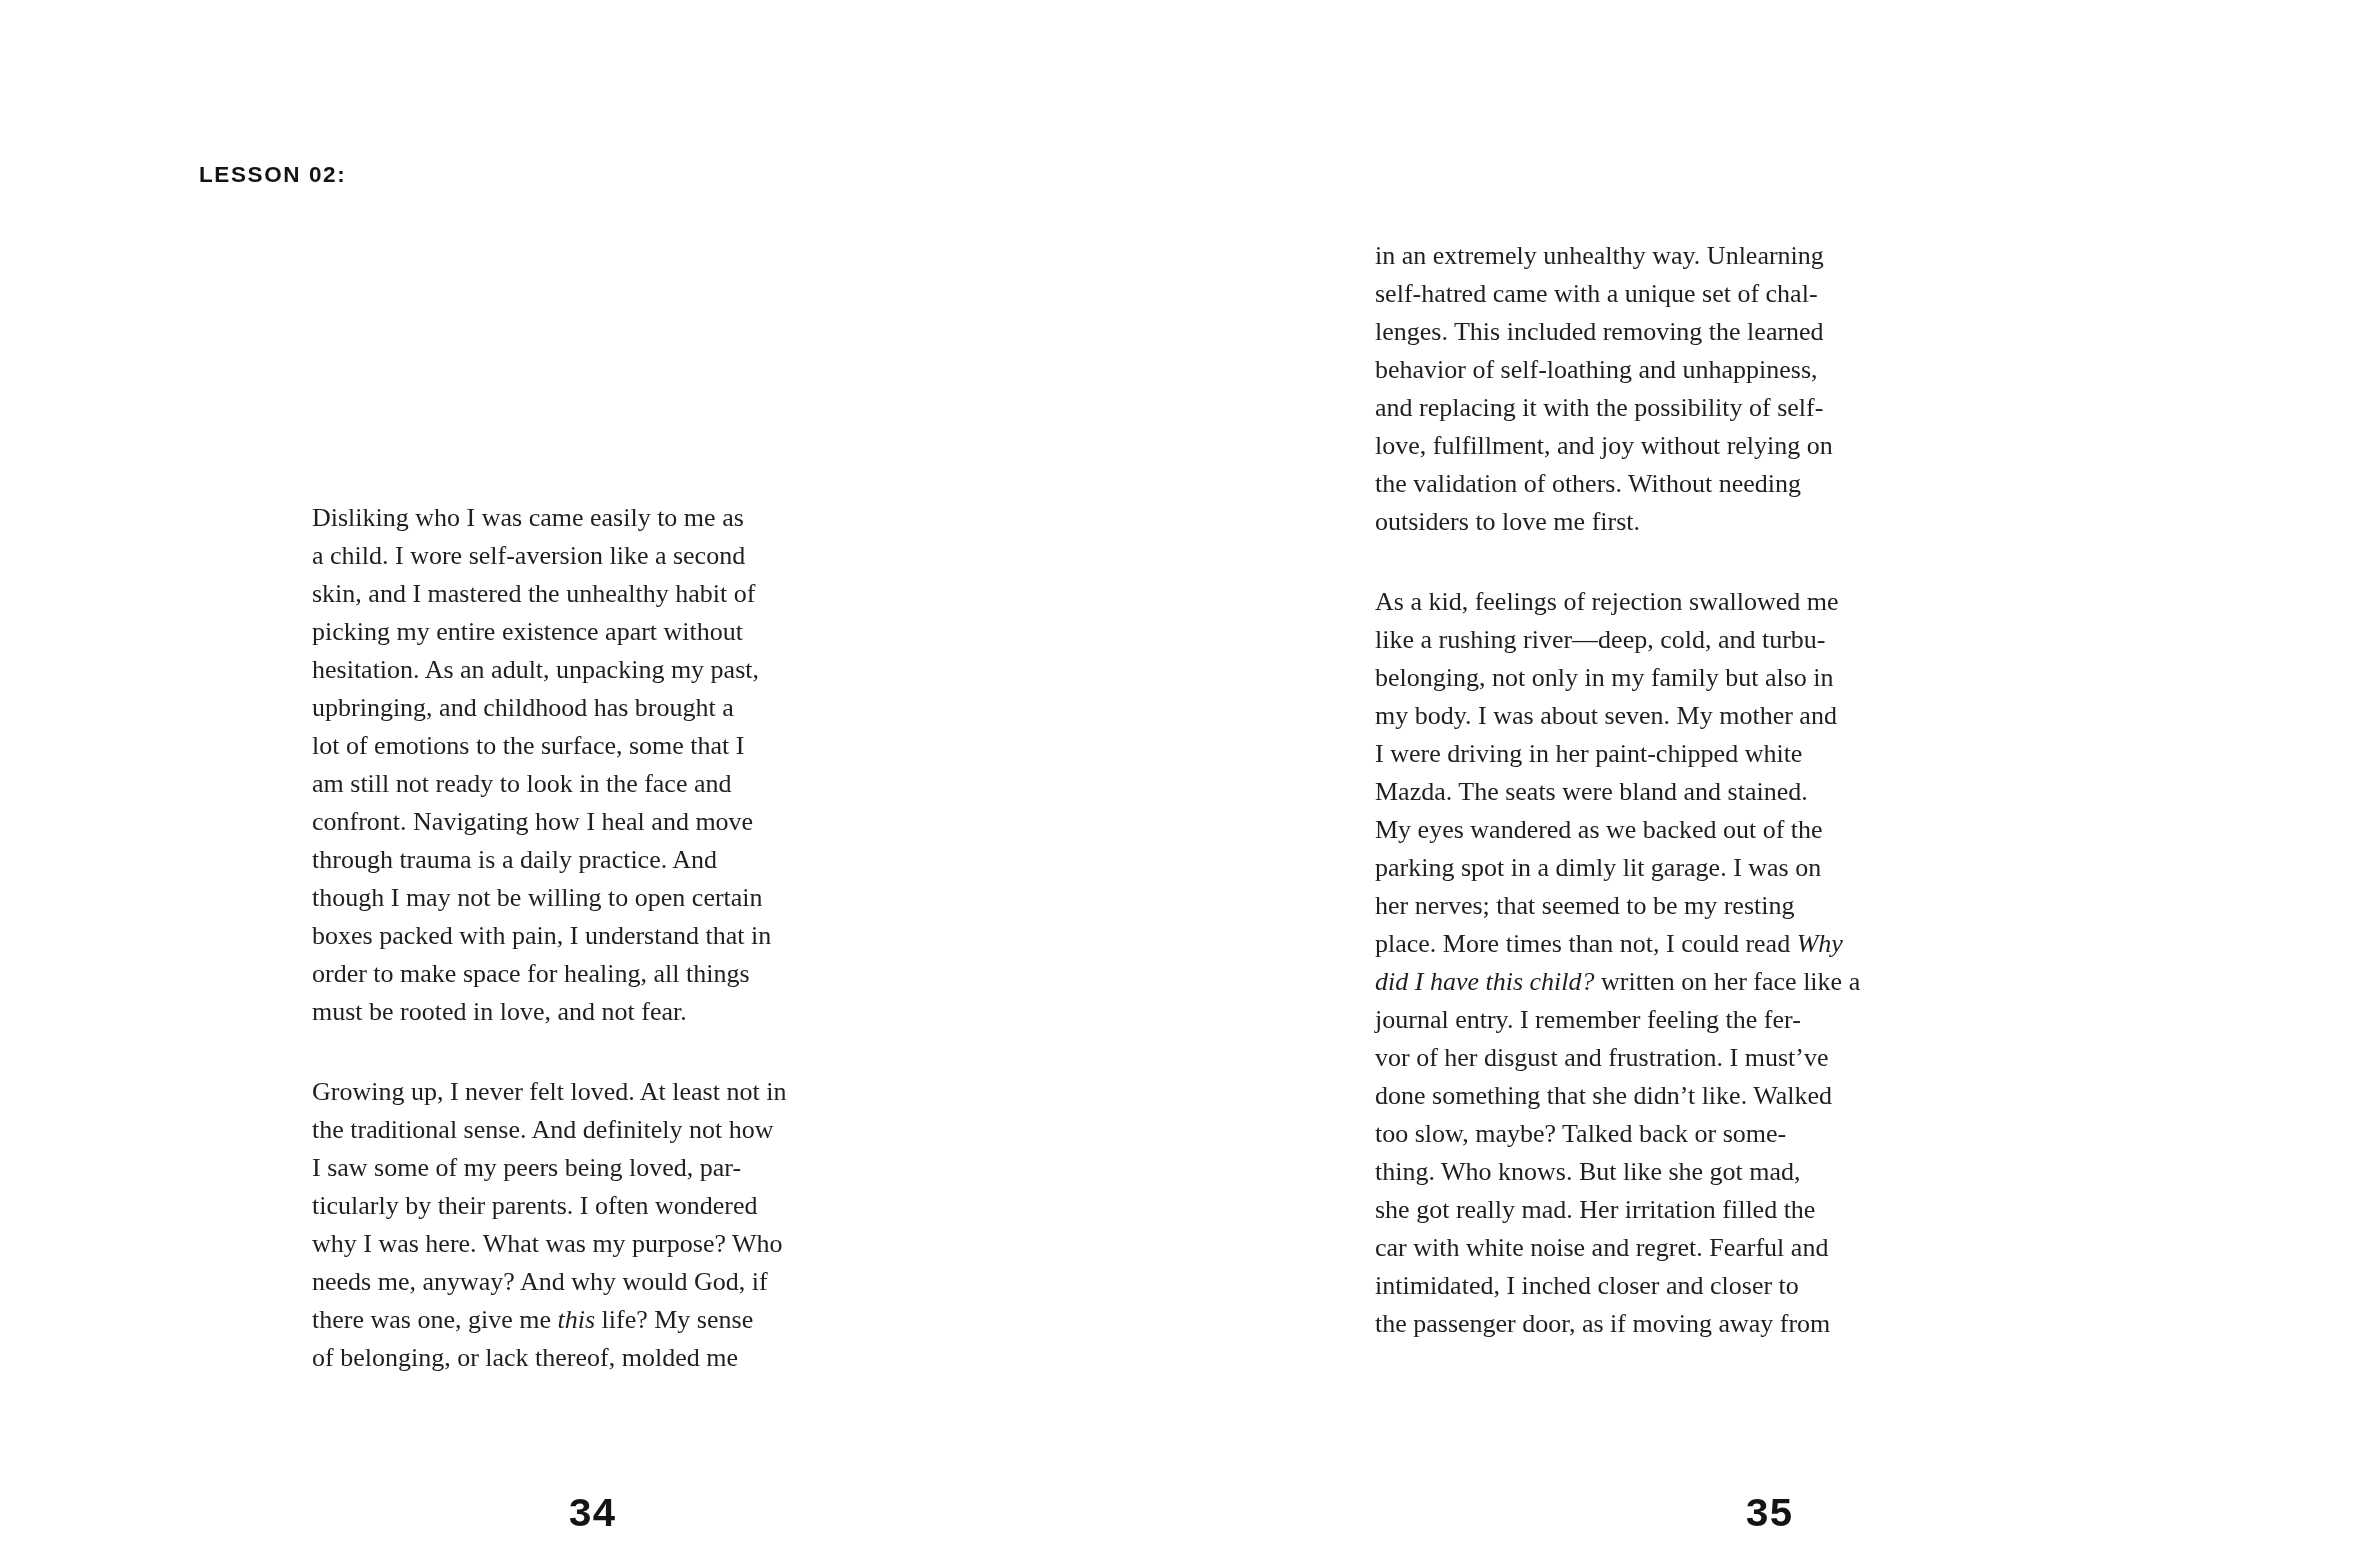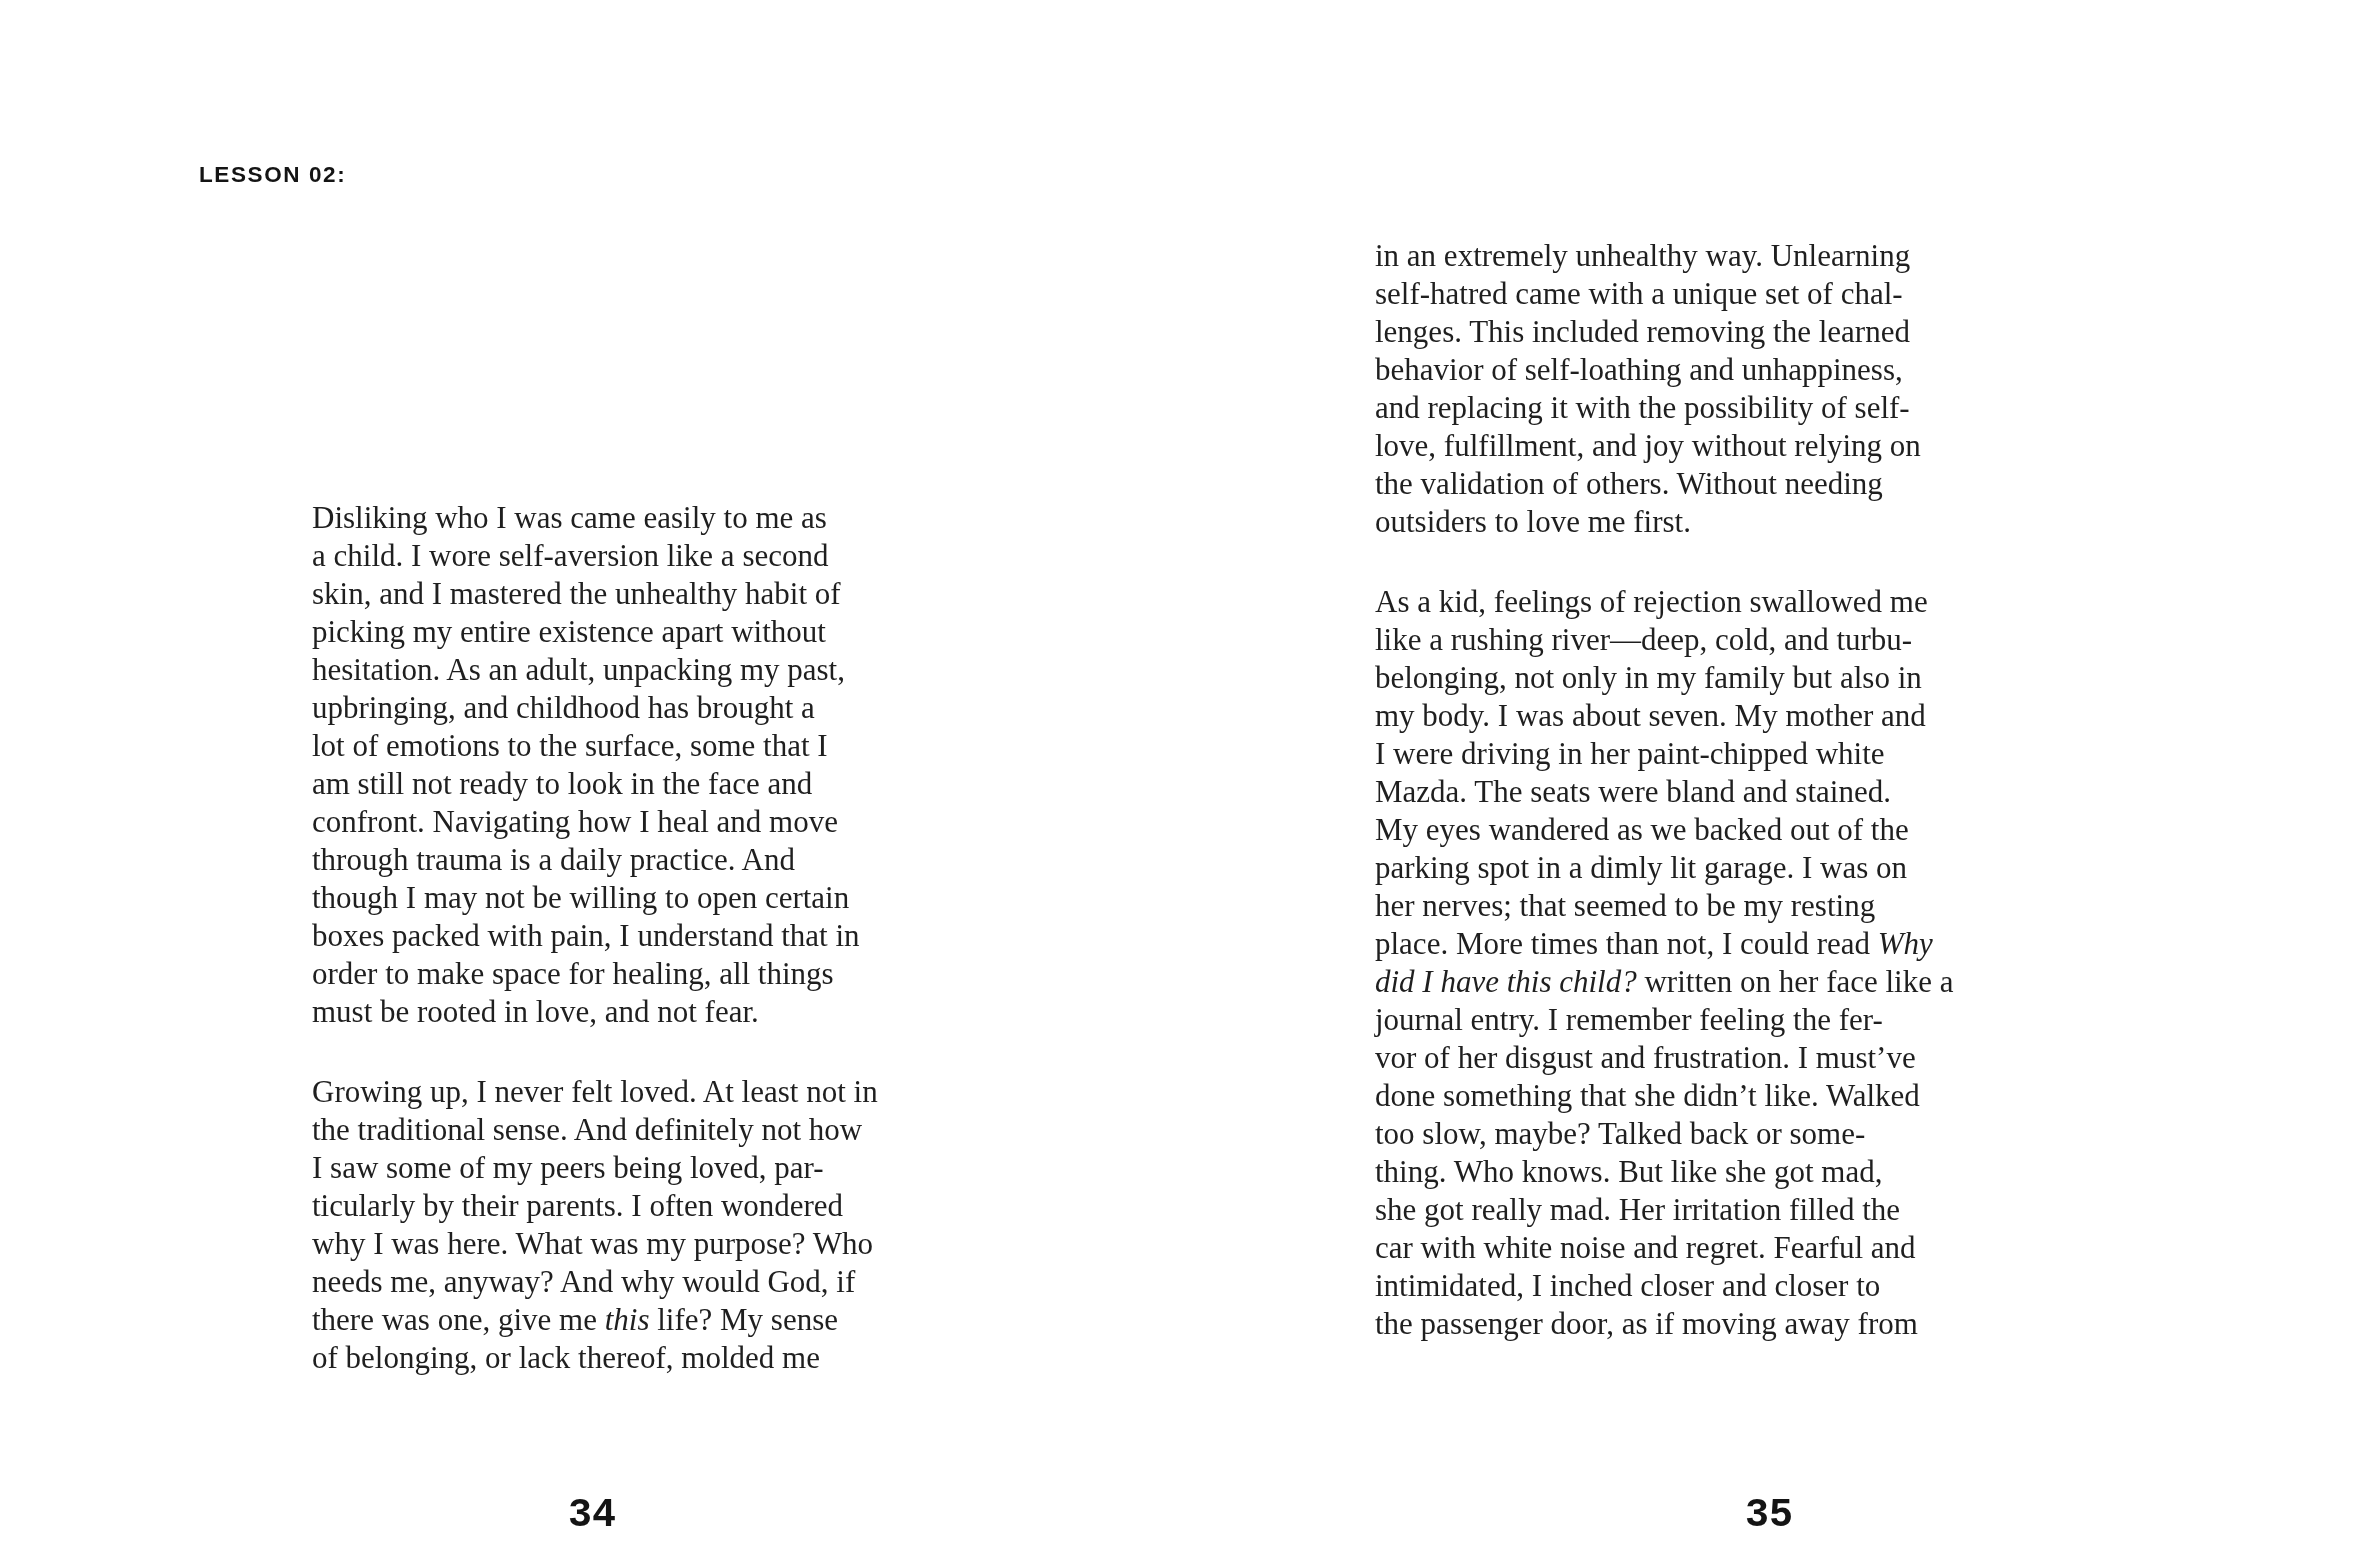--- a/index.html
+++ b/index.html
@@ -42,21 +42,21 @@
     font-family:"Liberation Serif", serif;
     font-weight:700;
     font-size:201px;
     line-height:201px;
     letter-spacing:-2px;
     color:var(--heading-ink);
     white-space:nowrap;
   }
   .body-col{
     position:absolute;
-    font-size:31px;
+    font-size:26px;
     line-height:38px;
     color:var(--ink);
   }
   .body-left{ left:312px; top:499px; width:627px; }
   .body-right{ left:196px; top:237px; width:627px; } 
   .para{ margin:0; }
   .para + .para{ margin-top:42px; }
   .line{ display:block; white-space:nowrap; }
   .line em{ }
   .page-num{

